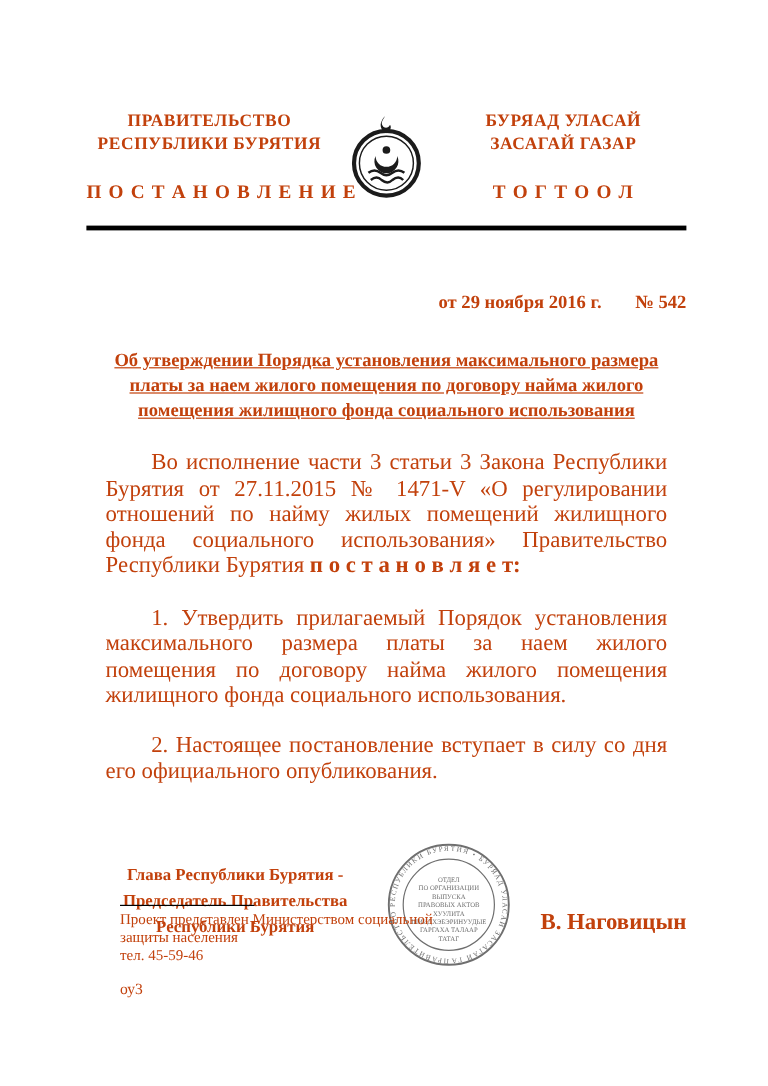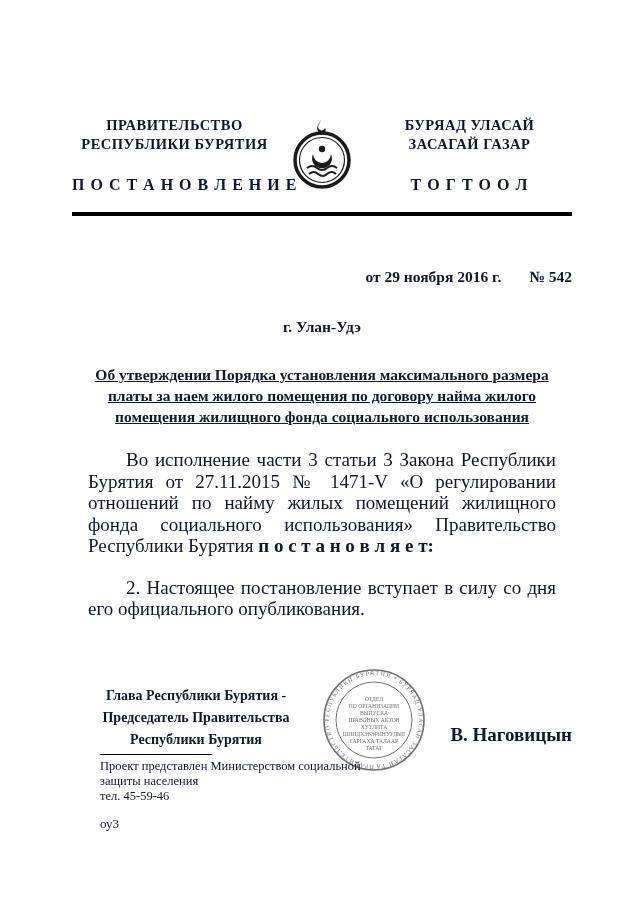--- a/index.html
+++ b/index.html
@@ -2,23 +2,23 @@
 <html><head>
 <meta charset="utf-8">
 <style>
   html,body { margin:0; padding:0; background:#e9e9e9; }
   .page {
     position:relative;
     width:640px; height:905px;
     margin:0 auto;
     background:#ffffff;
     font-family:"Liberation Serif", serif;
-    color:#0f172a;
+    color:#c2410c;
     box-sizing:border-box;
-    padding:116px 68px 0 72px;
+    padding:92px 68px 0 72px;
     overflow:hidden;
   }
   .doc-header { display:flex; justify-content:space-between; align-items:flex-start; }
   .header-col { width:205px; text-align:center; }
   .org-line { font-weight:bold; font-size:14.5px; line-height:19px; letter-spacing:0.5px; }
   .doc-type { font-weight:bold; font-size:16px; margin-top:22px; letter-spacing:1px; white-space:nowrap; }
   .emblem-wrap { width:60px; display:flex; justify-content:center; padding-top:2px; }
   .header-rule { border:none; border-top:4px solid #000; margin:18px 0 0 0; }
 
   .date-line { text-align:right; font-weight:bold; font-size:15.5px; margin-top:52px; }
@@ -82,26 +82,26 @@
       <div class="doc-type">Т О Г Т О О Л</div>
     </div>
   </div>
 
   <hr class="header-rule">
 
   <div class="date-line">
     <span>от 29 ноября 2016 г.</span><span class="num">№ 542</span>
   </div>
 
-  <div class="city-line">г. Улан-Удэ</div>
 
   <div class="doc-title">Об утверждении Порядка установления максимального размера платы за наем жилого помещения по договору найма жилого помещения жилищного фонда социального использования</div>
 
   <p class="para para-1"><span>Во исполнение части 3 статьи 3 Закона Республики Бурятия от 27.11.2015 № 1471-V «О регулировании отношений по найму жилых помещений жилищного фонда социального использования» Правительство Республики Бурятия</span> <span class="b">п о с т а н о в л я е т:</span></p>
 
+  <p class="para para-2">1. Утвердить прилагаемый Порядок установления максимального размера платы за наем жилого помещения по договору найма жилого помещения жилищного фонда социального использования.</p>
 
   <p class="para para-3">2. Настоящее постановление вступает в силу со дня его официального опубликования.</p>
 
   <div class="sig-row">
     <div class="sig-position">
       <div>Глава Республики Бурятия -</div>
       <div>Председатель Правительства</div>
       <div>Республики Бурятия</div>
     </div>
 

